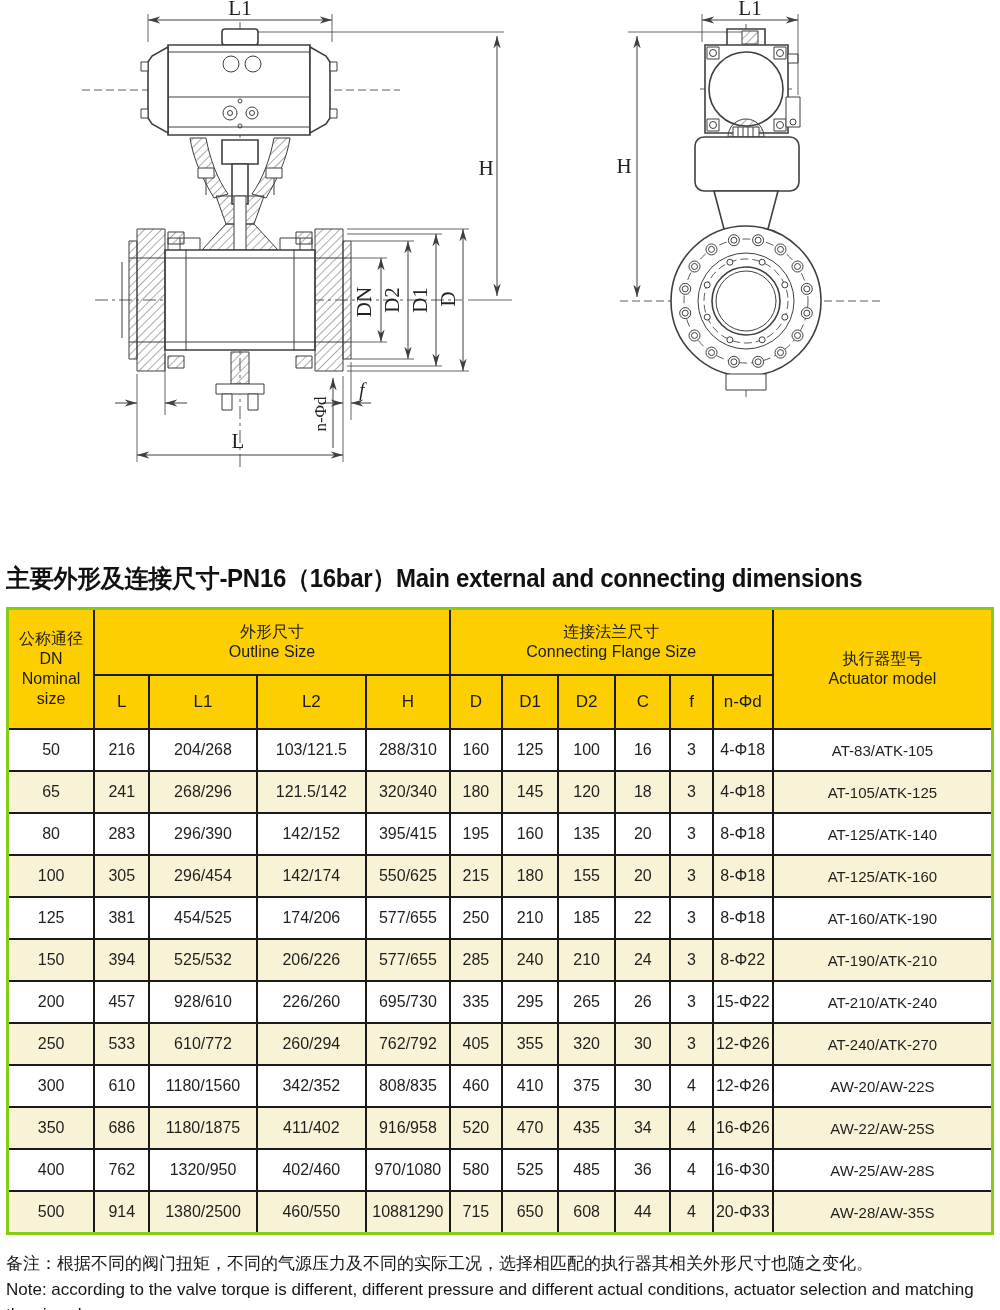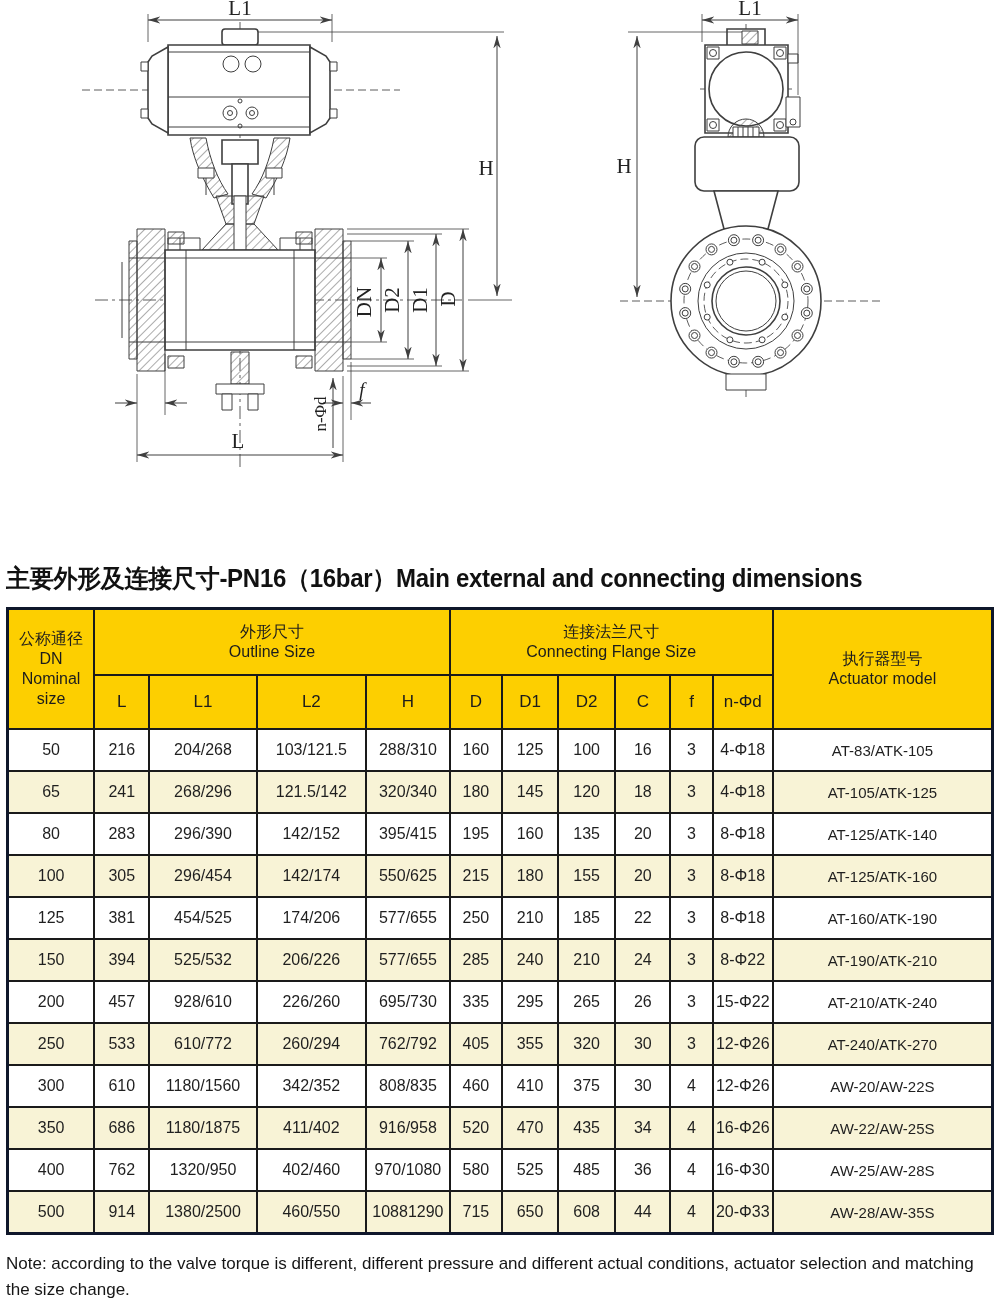--- a/index.html
+++ b/index.html
@@ -13,21 +13,21 @@
   .cl{stroke:#4a4a4a;stroke-width:0.9;fill:none;stroke-dasharray:13 4 3 4;}
   .cd{stroke:#4a4a4a;stroke-width:0.9;fill:none;stroke-dasharray:8 4;}
   .dim{stroke:#3f3f3f;stroke-width:1;fill:none;}
   .ext{stroke:#3f3f3f;stroke-width:0.8;fill:none;}
   .dtxt{font-family:"Liberation Serif","DejaVu Serif",serif;font-size:21px;fill:#222;}
   .dtxt-s{font-family:"Liberation Serif","DejaVu Serif",serif;font-size:17px;fill:#222;}
   .dtxt-i{font-family:"Liberation Serif","DejaVu Serif",serif;font-style:italic;font-size:19px;fill:#222;}
   .page-title{margin:22px 6px 12px 6px;font-size:25px;font-weight:bold;color:#111;
     letter-spacing:-0.3px;transform:scaleX(0.96);transform-origin:left center;white-space:nowrap;}
   table.dims{width:988px;margin:0 6px;border-collapse:collapse;table-layout:fixed;
-    border:3px solid #0f172a;}
+    border:3px solid #84cc16;}
   table.dims th, table.dims td{border:2px solid #1a1a1a;text-align:center;vertical-align:middle;
     padding:0 2px;overflow:hidden;}
   table.dims th{background:#fdcf00;font-weight:normal;color:#1c1c1c;white-space:pre-line;
     font-size:16px;line-height:1.25;}
   tr.hrow1 th{height:64px;}
   tr.hrow2 th{height:52px;font-size:17px;}
   table.dims td{height:40px;font-size:16px;background:#ffffff;}
   table.dims tr.alt td{background:#f8f3d6;}
   table.dims td:last-child{font-size:15px;}
   .notes{margin:16px 6px 0 6px;color:#161616;}
@@ -472,14 +472,15 @@
         <td>608</td>
         <td>44</td>
         <td>4</td>
         <td>20-Φ33</td>
         <td>AW-28/AW-35S</td>
       </tr>
     </tbody>
 </table>
 
 <div class="notes">
+  <div class="note-zh">备注：根据不同的阀门扭矩，不同的气源压力及不同的实际工况，选择相匹配的执行器其相关外形尺寸也随之变化。</div>
   <div class="note-en">Note: according to the valve torque is different, different pressure and different actual conditions, actuator selection and matching the size change.</div>
 </div>
 
 </body></html>

